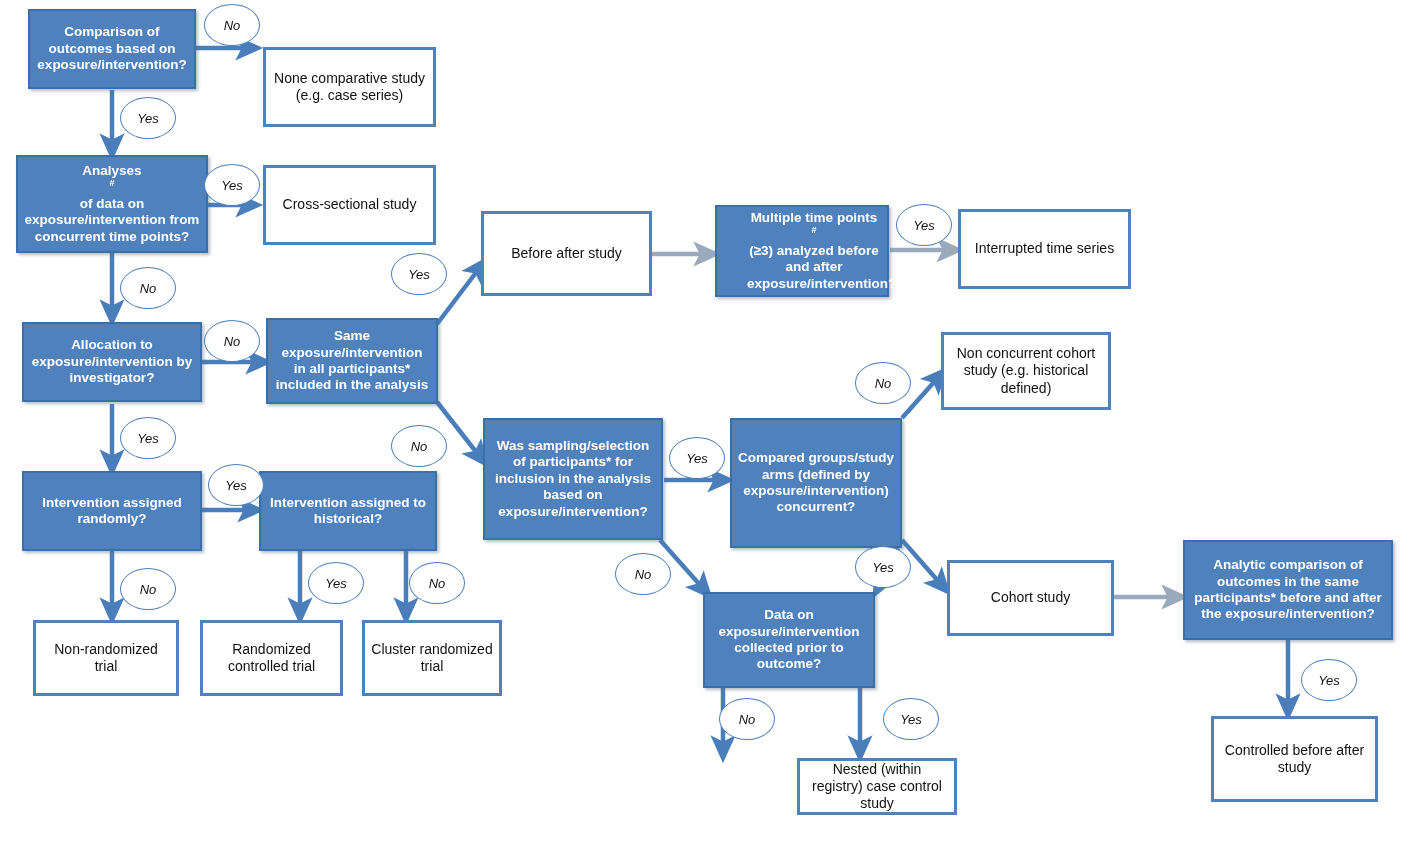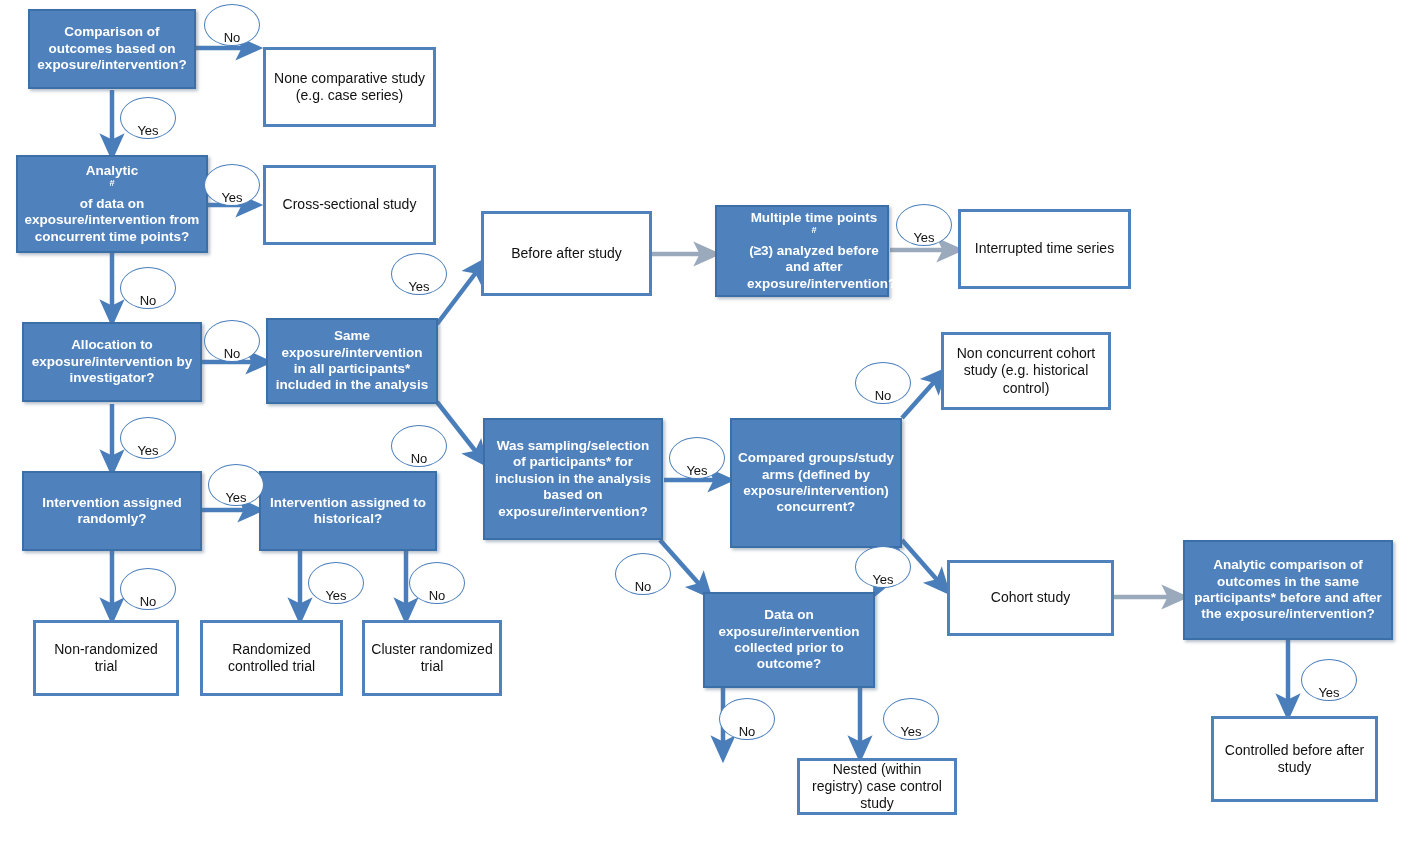--- a/index.html
+++ b/index.html
@@ -56,25 +56,26 @@
     display: block;
     width: 100%;
   }
   .elabel {
     position: absolute;
     box-sizing: border-box;
     background: #ffffff;
     border: 1.6px solid #4A7EBB;
     border-radius: 50%;
     display: flex;
-    align-items: flex-end;
+    align-items: center;
     justify-content: center;
     color: #111111;
     font-size: 13px;
     z-index: 5;
+    font-style: italic;
   }
   sup { font-size: 0.68em; vertical-align: super; line-height: 0; }
 </style>
 </head>
 <body>
 
 <div id="canvas">
 
   <svg id="wires" viewBox="0 0 1414 846" width="1414" height="846" xmlns="http://www.w3.org/2000/svg">
     <defs>
@@ -137,21 +138,21 @@
 
       <path d="M1114,597 L1182,597"></path>
     </g>
   </svg>
 
   <div class="node q" style="left:28px; top:9px; width:168px; height:80px;">
     <span>Comparison of outcomes based on exposure/intervention?</span>
   </div>
 
   <div class="node q" style="left:16px; top:155px; width:192px; height:98px;">
-    <span><span>Analytic</span><sup>#</sup><span> of data on exposure/intervention from concurrent time points?</span></span>
+    <span><span>Analyses</span><sup>#</sup><span> of data on exposure/intervention from concurrent time points?</span></span>
   </div>
 
   <div class="node q" style="left:22px; top:322px; width:180px; height:80px;">
     <span>Allocation to exposure/intervention by investigator?</span>
   </div>
 
   <div class="node q" style="left:266px; top:318px; width:172px; height:86px;">
     <span>Same exposure/intervention in all participants* included in the analysis</span>
   </div>
 
@@ -193,21 +194,21 @@
 
   <div class="node out" style="left:481px; top:211px; width:171px; height:85px;">
     <span>Before after study</span>
   </div>
 
   <div class="node out" style="left:958px; top:209px; width:173px; height:80px;">
     <span>Interrupted time series</span>
   </div>
 
   <div class="node out" style="left:941px; top:332px; width:170px; height:78px;">
-    <span>Non concurrent cohort study (e.g. historical control)</span>
+    <span>Non concurrent cohort study (e.g. historical defined)</span>
   </div>
 
   <div class="node out" style="left:33px; top:620px; width:146px; height:76px;">
     <span>Non-randomized trial</span>
   </div>
 
   <div class="node out" style="left:200px; top:620px; width:143px; height:76px;">
     <span>Randomized controlled trial</span>
   </div>
 

